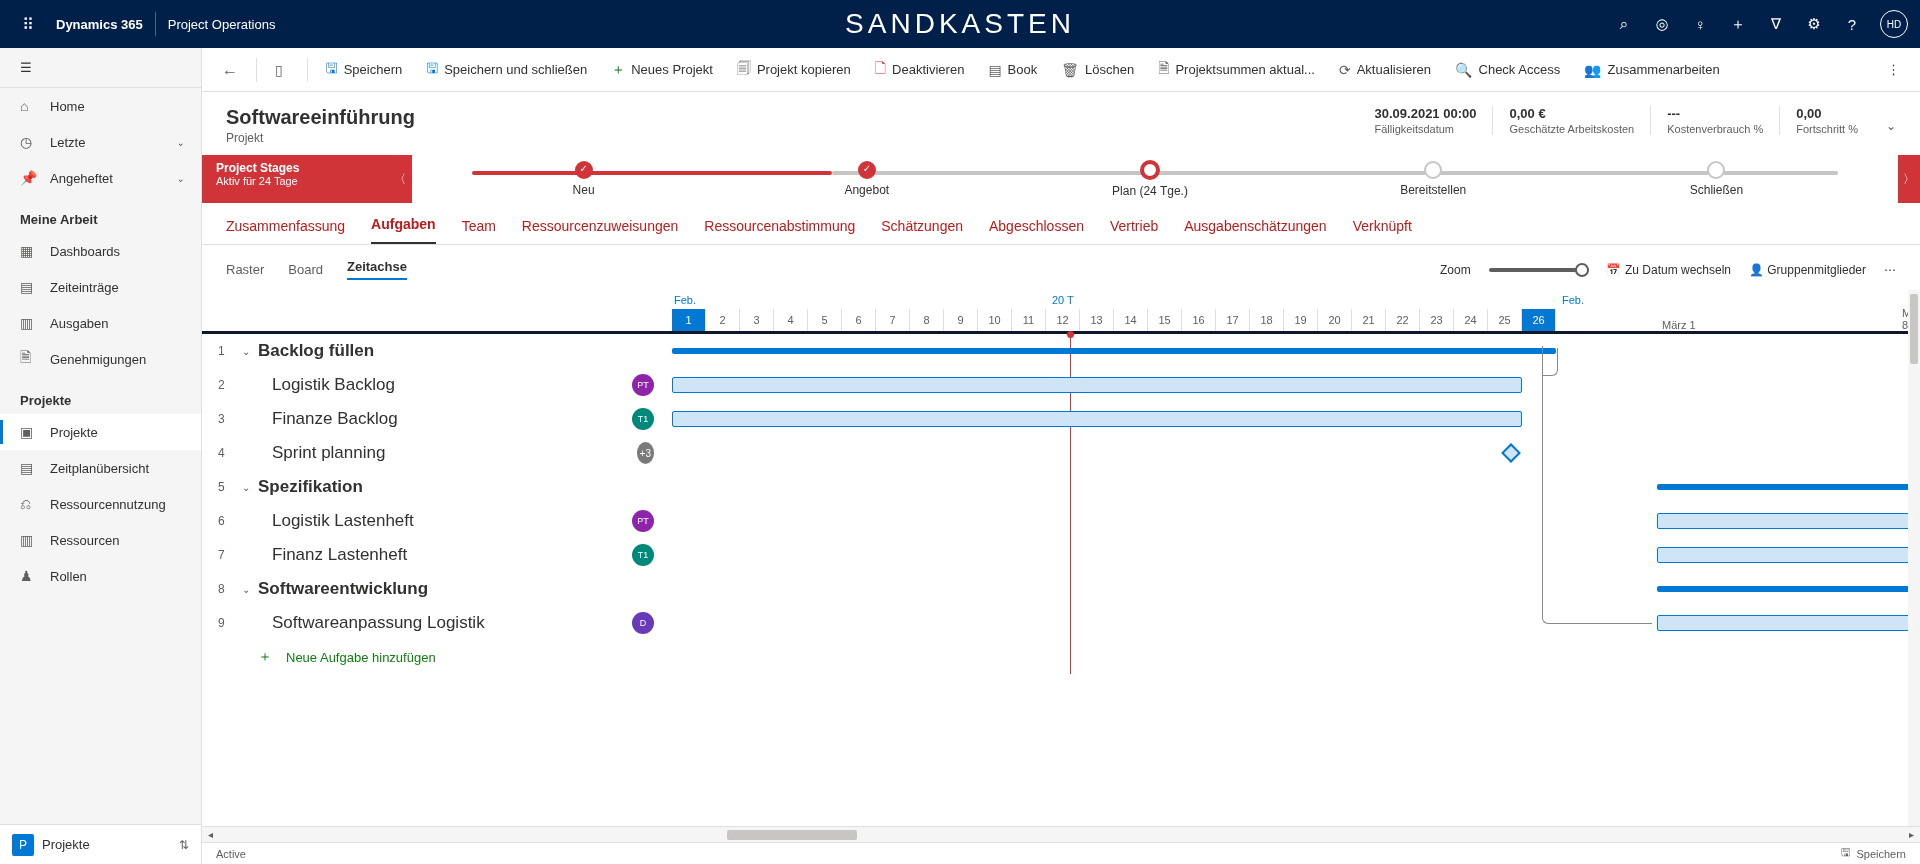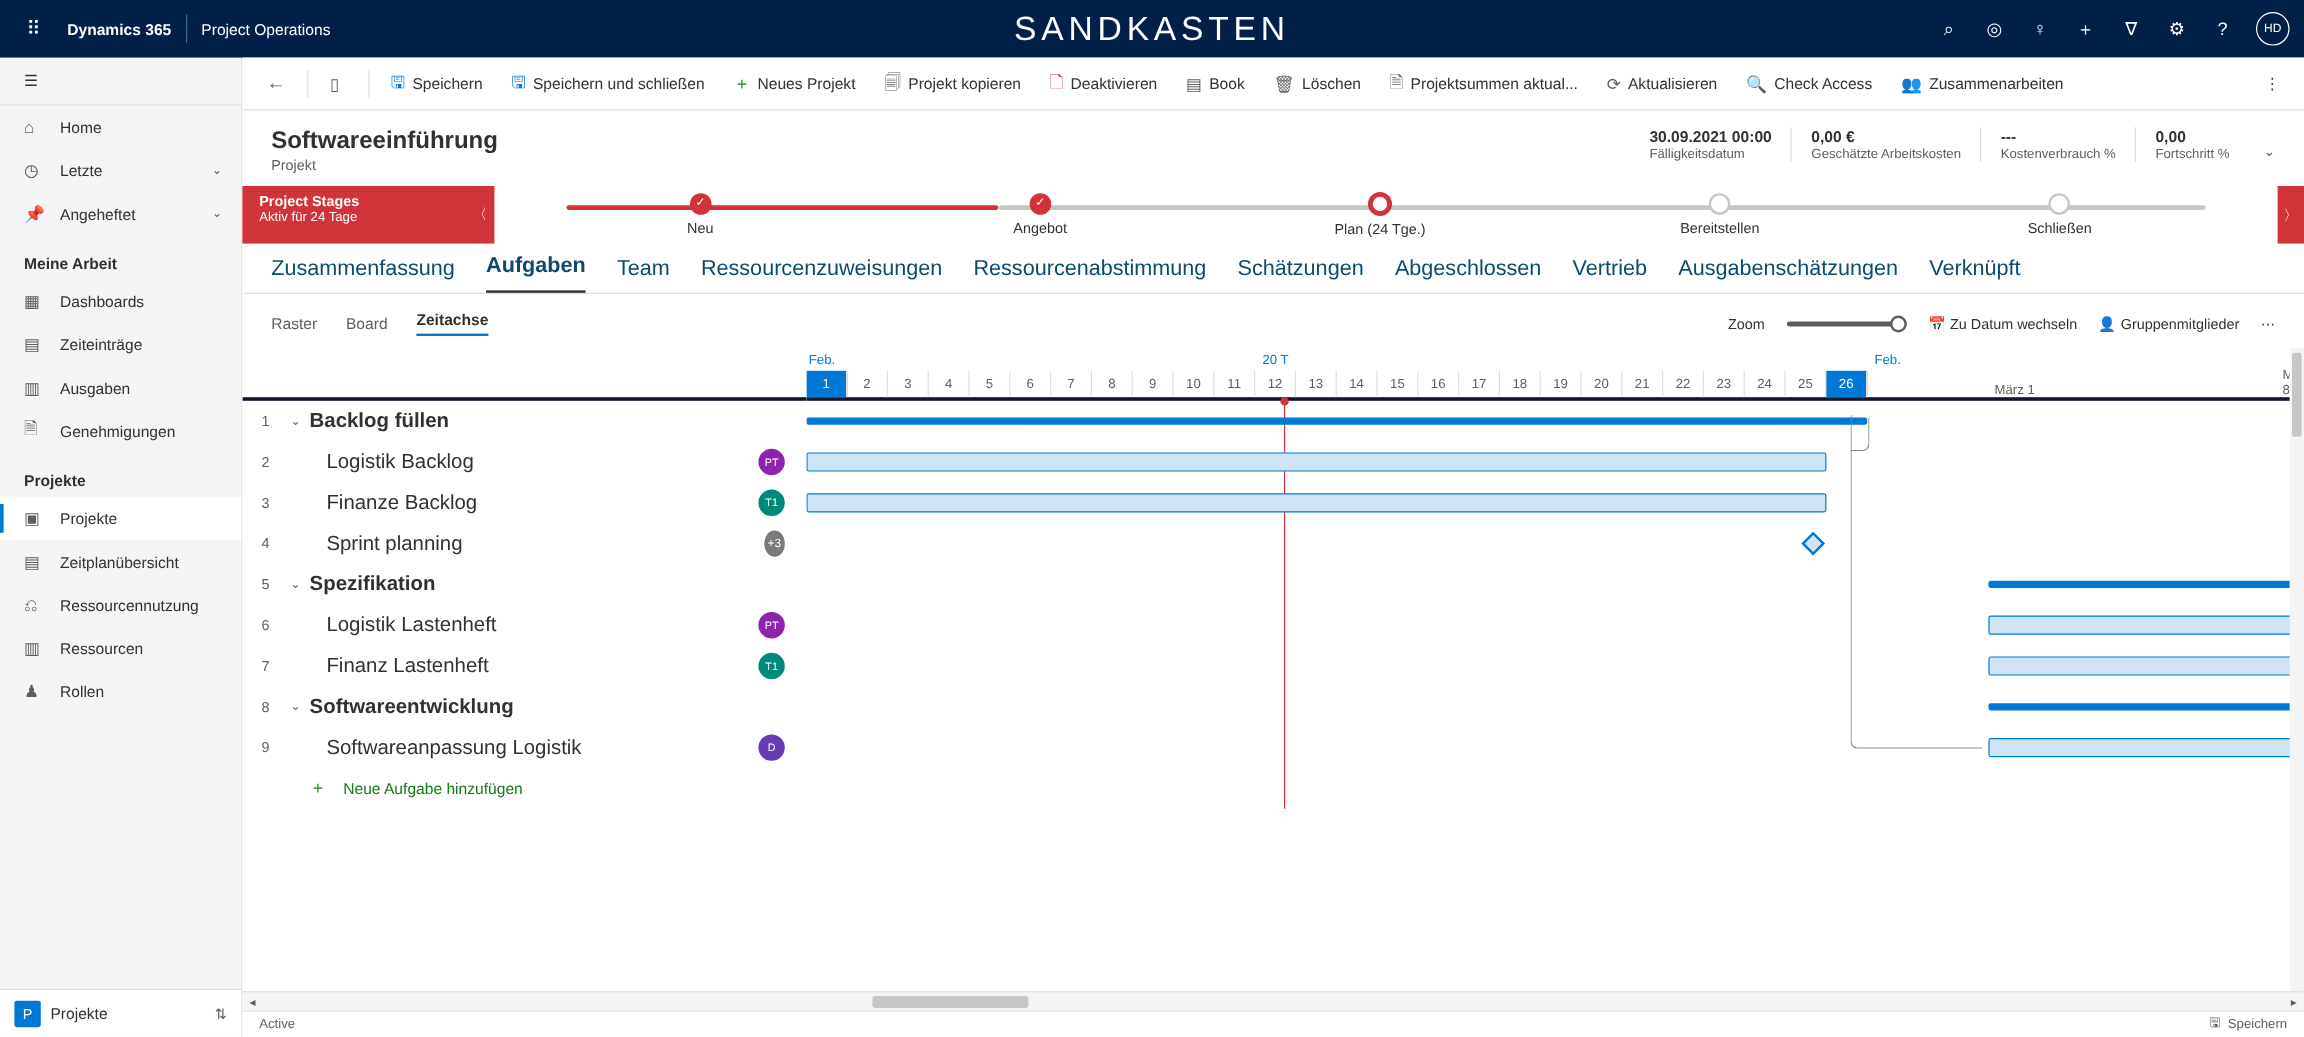--- a/index.html
+++ b/index.html
@@ -68,21 +68,21 @@
 .stage-line.done { background:#d13438;}
 .stage { flex:1; text-align:center; position:relative; font-size:12px;}
 .stage .dot { width:18px; height:18px; border-radius:50%; background:#fff; border:2px solid #c8c6c4; margin:0 auto 4px; position:relative; z-index:2;}
 .stage.done .dot { background:#d13438; border-color:#d13438; }
 .stage.done .dot::after { content:"✓"; color:#fff; font-size:10px; position:absolute; left:3px; top:0px;}
 .stage.current .dot { border:4px solid #d13438; width:20px; height:20px;}
 .stagebar .adv { width:22px; background:#d13438; display:flex; align-items:center; justify-content:center; color:#fff; font-size:12px;}
 
 
 .tabs { display:flex; padding: 0 24px; border-bottom:1px solid #e1dfdd; height:42px; align-items:flex-end; gap:26px;}
-.tabs .tab { padding-bottom:10px; cursor:pointer; font-size:18px; color:#0c4a6e;}
+.tabs .tab { padding-bottom:10px; cursor:pointer; font-size:14px; color:#b91c1c;}
 .tabs .tab.active { font-weight:600; border-bottom:2px solid #323130; }
 
 
 .subbar { display:flex; align-items:center; padding: 14px 24px 10px; gap:24px;}
 .subbar .stab { font-size:13px; cursor:pointer; color:#605e5c;}
 .subbar .stab.active { color:#323130; font-weight:600; border-bottom:2px solid #0078d4; padding-bottom:4px;}
 .subbar .right { margin-left:auto; display:flex; align-items:center; gap:18px; font-size:12px; color:#323130;}
 .slider { width:100px; height:4px; background:#605e5c; border-radius:2px; position:relative;}
 .slider .knob { position:absolute; right:0; top:-5px; width:14px; height:14px; border-radius:50%; border:2px solid #605e5c; background:#fff;}
 

